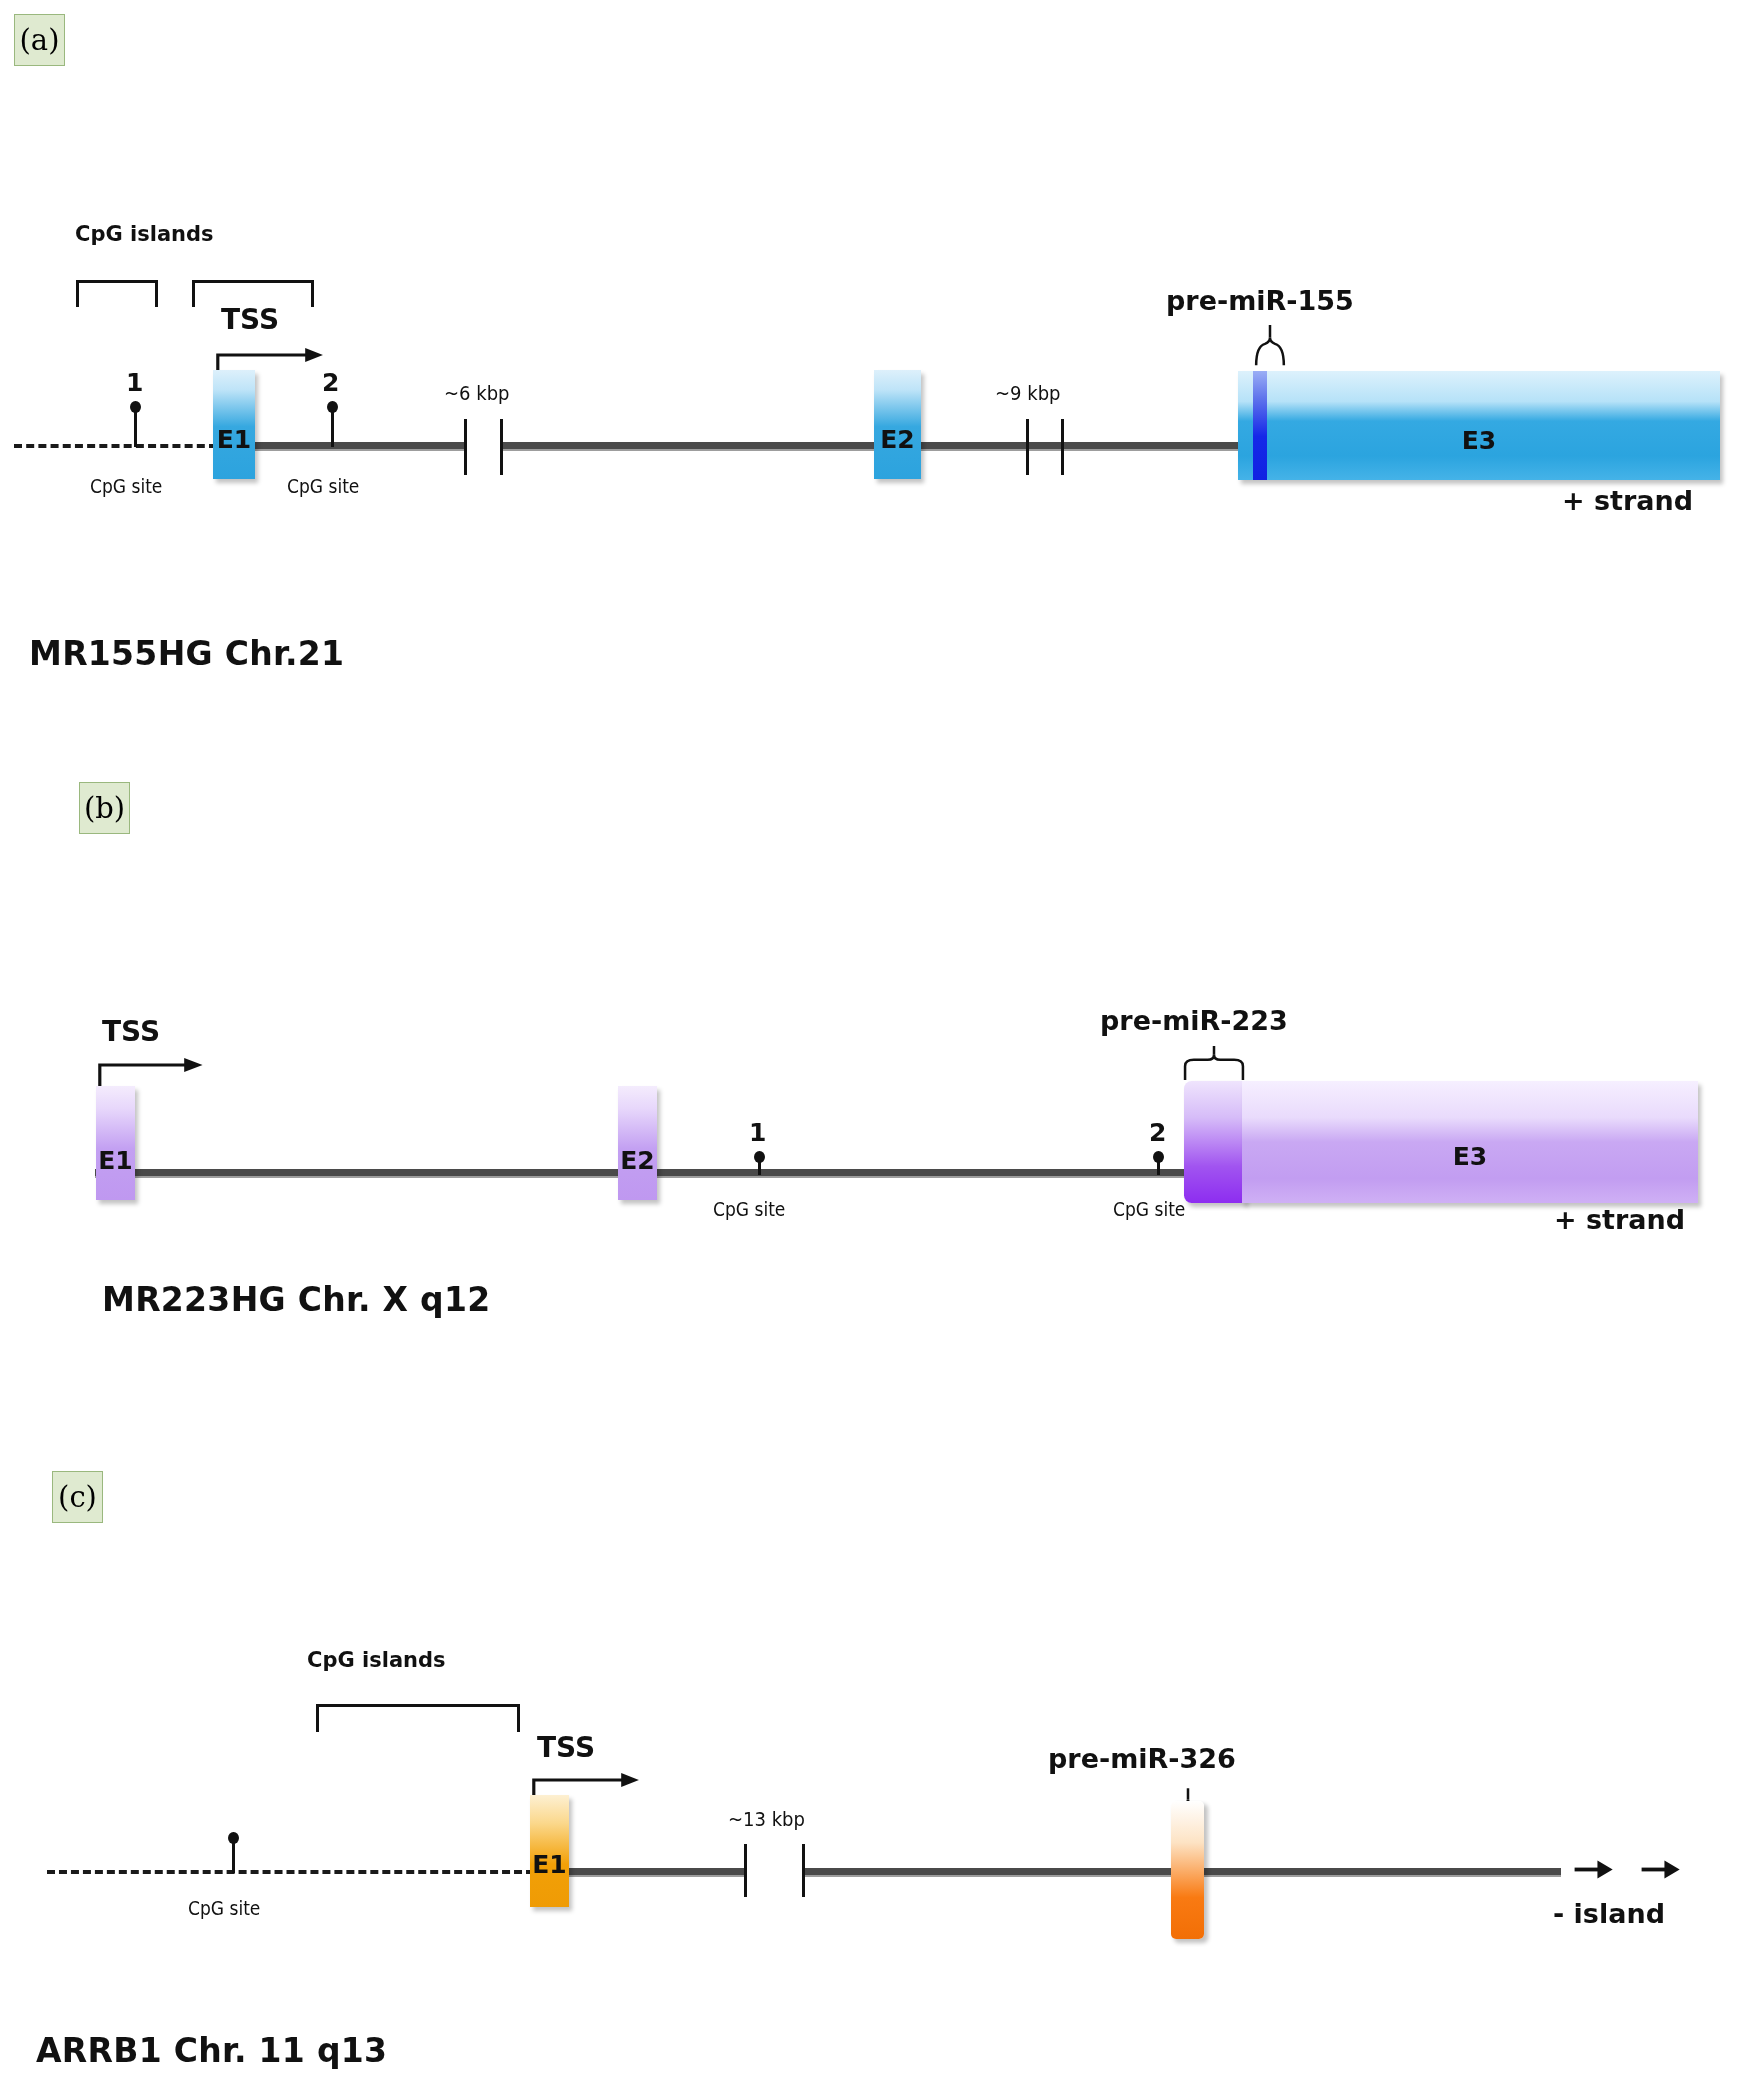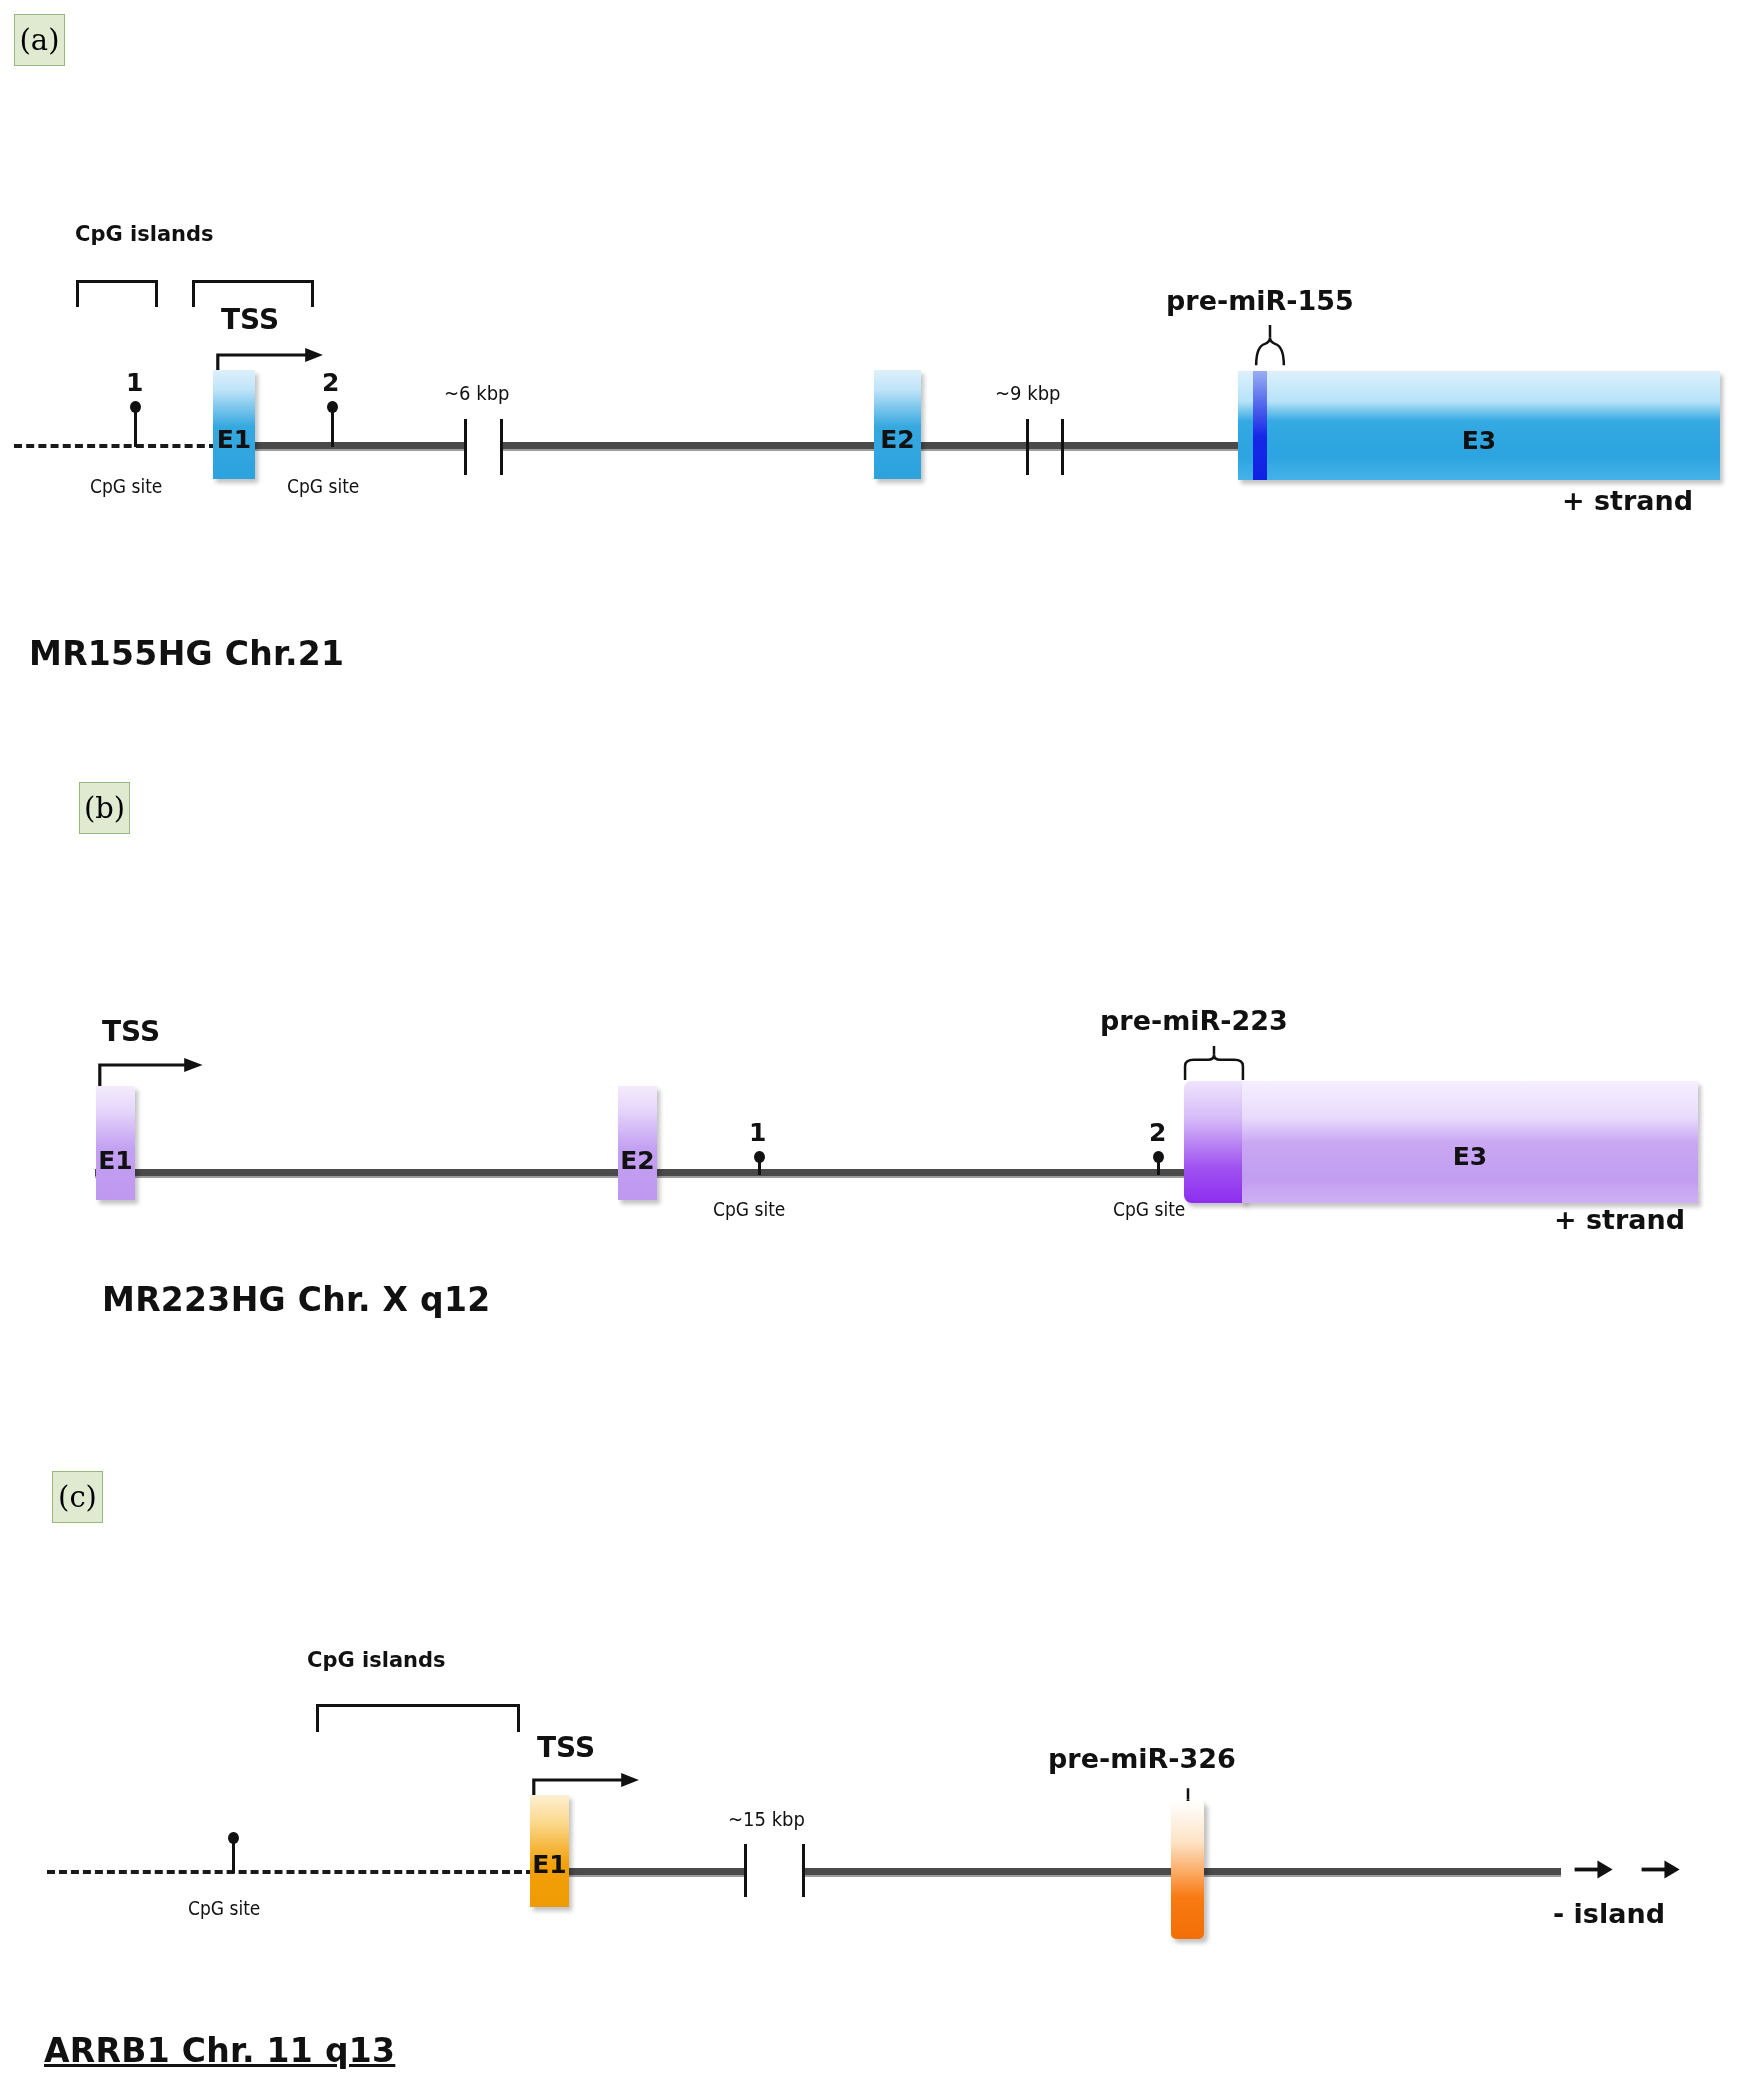--- a/index.html
+++ b/index.html
@@ -306,21 +306,21 @@
 <div class="backbone" style="left:802px; top:1868px; width:759px;"></div>
 
 <div class="cpg-stem" style="left:232px; top:1837px; height:36px;"></div>
 <div class="cpg-head" style="left:228px; top:1832px;"></div>
 <div class="cpg-caption" style="left:188px; top:1897px;">CpG site</div>
 
 <div class="exon exon-orange" style="left:530px; top:1795px; width:39px; height:112px;">
   <span class="exon-label" style="top:55px;">E1</span>
 </div>
 
-<div class="kbp-label" style="left:728px; top:1807px;">~15 kbp</div>
+<div class="kbp-label" style="left:728px; top:1807px;">~13 kbp</div>
 <div class="break-tick" style="left:744px; top:1844px; height:53px;"></div>
 <div class="break-tick" style="left:802px; top:1844px; height:53px;"></div>
 
 <div class="mir-label" style="left:1048px; top:1743px;">pre-miR-326</div>
 <svg class="mir-brace" style="left:1169px; top:1788px;" width="38" height="36" viewBox="0 0 60 56">
   <path d="M30 0 L30 18" stroke="#111" stroke-width="4" fill="none"></path>
   <path d="M10 50 Q10 26 22 24 Q30 23 30 18 Q30 23 38 24 Q50 26 50 50" stroke="#111" stroke-width="4" fill="none"></path>
 </svg>
 
 <div class="exon exon-orange-mir" style="left:1171px; top:1801px; width:33px; height:138px; border-radius:5px;"></div>
@@ -328,14 +328,14 @@
 <svg class="strand-arrow" style="left:1572px; top:1853px;" width="42" height="33" viewBox="0 0 66 52">
   <path d="M4 26 L46 26" stroke="#111" stroke-width="6" fill="none"></path>
   <path d="M40 12 L64 26 L40 40 Z" fill="#111"></path>
 </svg>
 <svg class="strand-arrow" style="left:1639px; top:1853px;" width="42" height="33" viewBox="0 0 66 52">
   <path d="M4 26 L46 26" stroke="#111" stroke-width="6" fill="none"></path>
   <path d="M40 12 L64 26 L40 40 Z" fill="#111"></path>
 </svg>
 <div class="strand-label" style="left:1553px; top:1898px;">- island</div>
 
-<div class="gene-title" style="left:44px; top:2031px;text-decoration:underline;">ARRB1 Chr. 11 q13</div>
+<div class="gene-title" style="left:36px; top:2031px;">ARRB1 Chr. 11 q13</div>
 
 
 </body></html>

